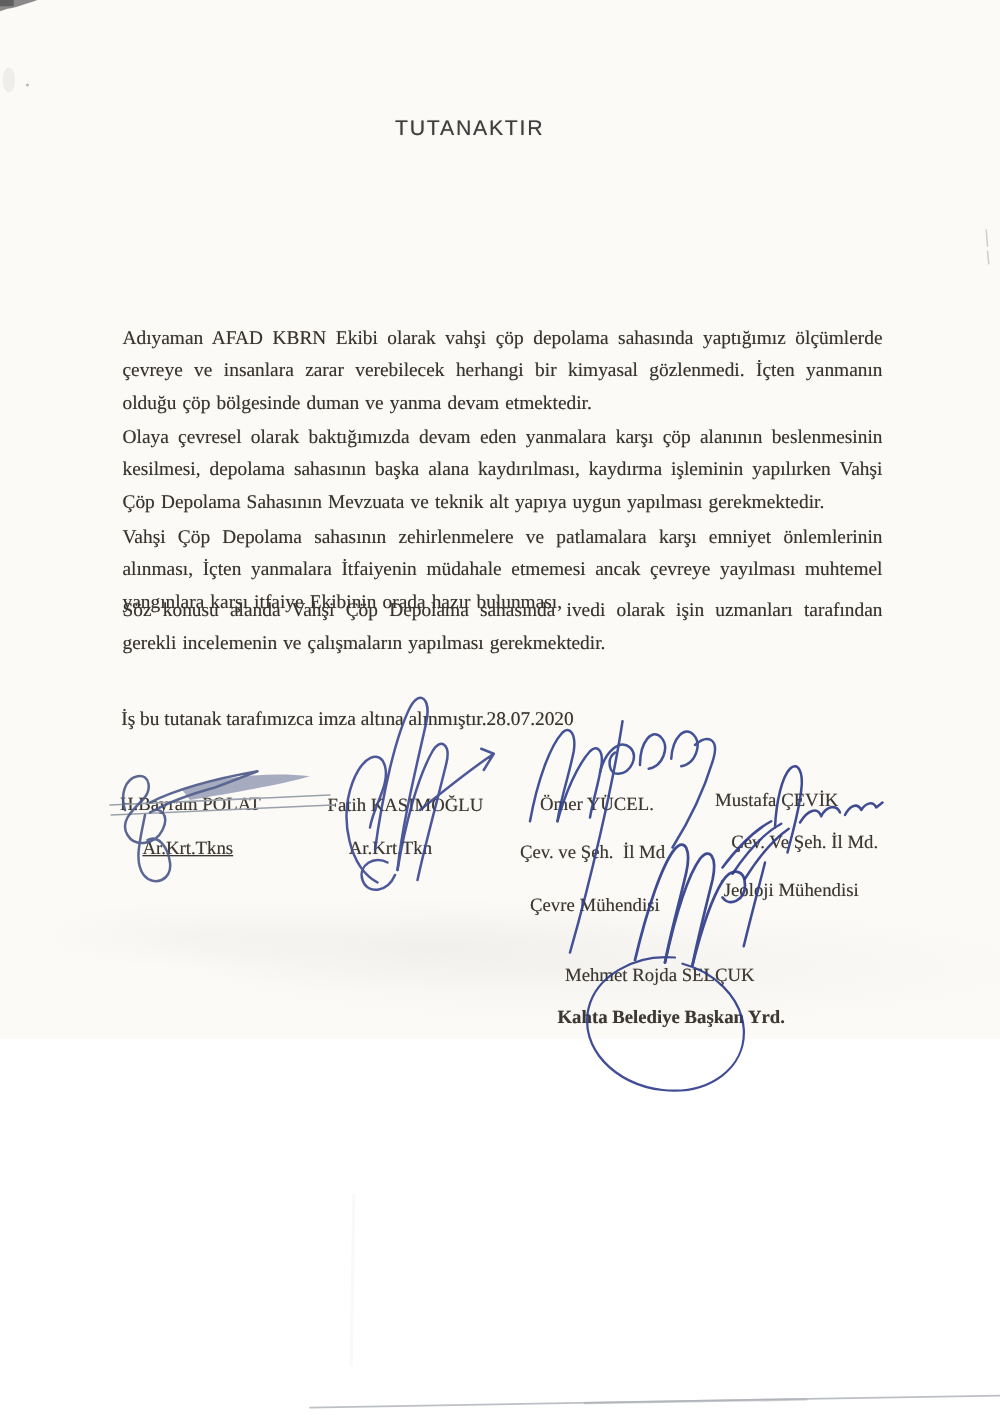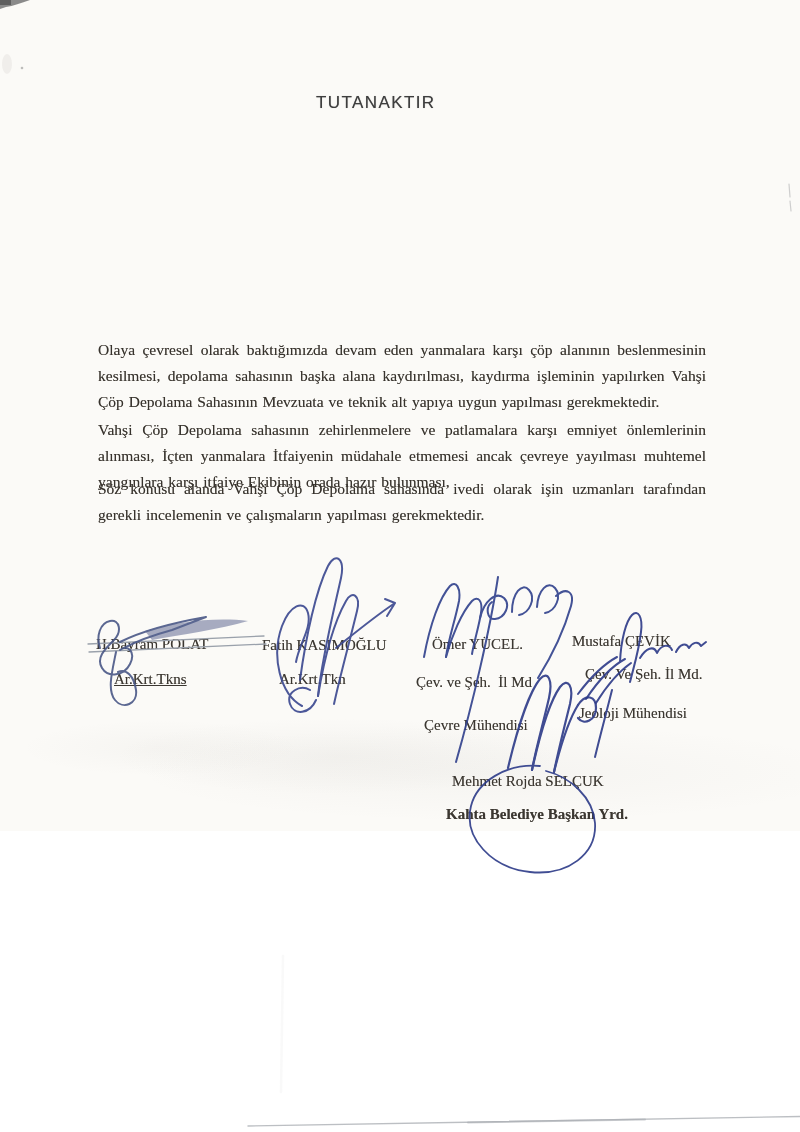--- a/index.html
+++ b/index.html
@@ -52,24 +52,26 @@
     pointer-events: none;
   }
 </style>
 </head>
 <body>
 
 <div class="page">
 
   <div class="doc-title">TUTANAKTIR</div>
 
+  <p class="para" style="top:242px;">Adıyaman AFAD KBRN Ekibi olarak vahşi çöp depolama sahasında yaptığımız ölçümlerde çevreye ve insanlara zarar verebilecek herhangi bir kimyasal gözlenmedi. İçten yanmanın olduğu çöp bölgesinde duman ve yanma devam etmektedir.</p>
   <p class="para" style="top:321px;">Olaya çevresel olarak baktığımızda devam eden yanmalara karşı çöp alanının beslenmesinin kesilmesi, depolama sahasının başka alana kaydırılması, kaydırma işleminin yapılırken Vahşi Çöp Depolama Sahasının Mevzuata ve teknik alt yapıya uygun yapılması gerekmektedir.</p>
   <p class="para" style="top:401px;">Vahşi Çöp Depolama sahasının zehirlenmelere ve patlamalara karşı emniyet önlemlerinin alınması, İçten yanmalara İtfaiyenin müdahale etmemesi ancak çevreye yayılması muhtemel yangınlara karşı itfaiye Ekibinin orada hazır bulunması,</p>
   <p class="para" style="top:460px;font-family:Liberation Serif, serif;">Söz konusu alanda Vahşi Çöp Depolama sahasında ivedi olarak işin uzmanları tarafından gerekli incelemenin ve çalışmaların yapılması gerekmektedir.</p>
 
+  <div class="closing">İş bu tutanak tarafımızca imza altına alınmıştır.28.07.2020</div>
 
   <span class="sig-text" style="left:96px;  top:636px;">H.Bayram POLAT</span>
   <span class="sig-text" style="left:262px; top:637px;">Fatih KASIMOĞLU</span>
   <span class="sig-text" style="left:432px; top:636px;">Ömer YÜCEL.</span>
   <span class="sig-text" style="left:572px; top:633px;">Mustafa ÇEVİK</span>
 
   <span class="sig-text" style="left:114px; top:671px;text-decoration:underline;">Ar.Krt.Tkns</span>
   <span class="sig-text" style="left:279px; top:671px;">Ar.Krt.Tkn</span>
   <span class="sig-text" style="left:416px; top:674px;text-align:right;">Çev. ve Şeh.  İl Md</span>
   <span class="sig-text" style="left:585px; top:666px;">Çev. Ve Şeh. İl Md.</span>

